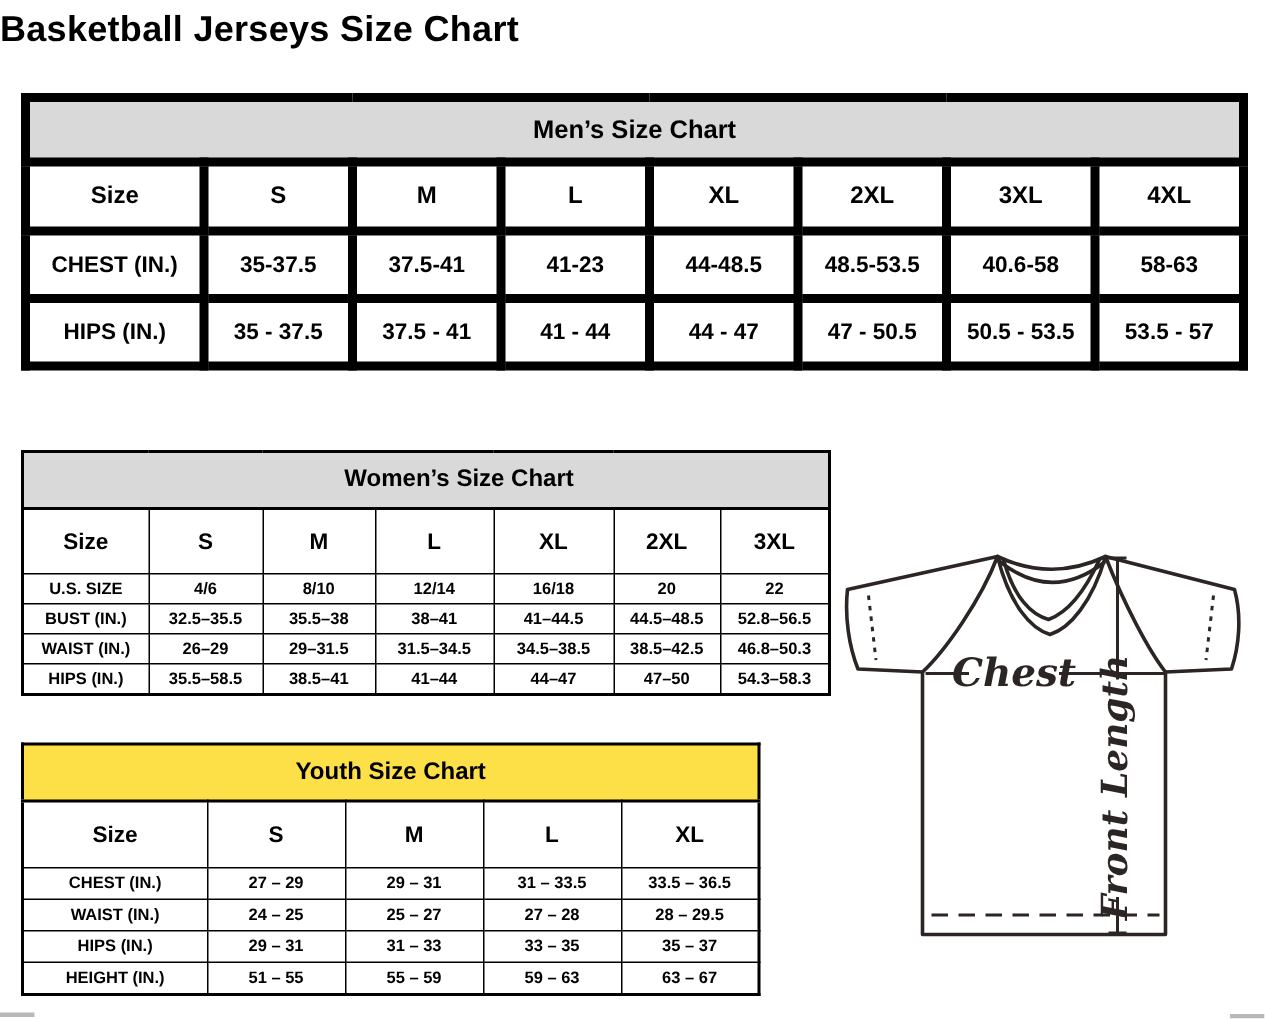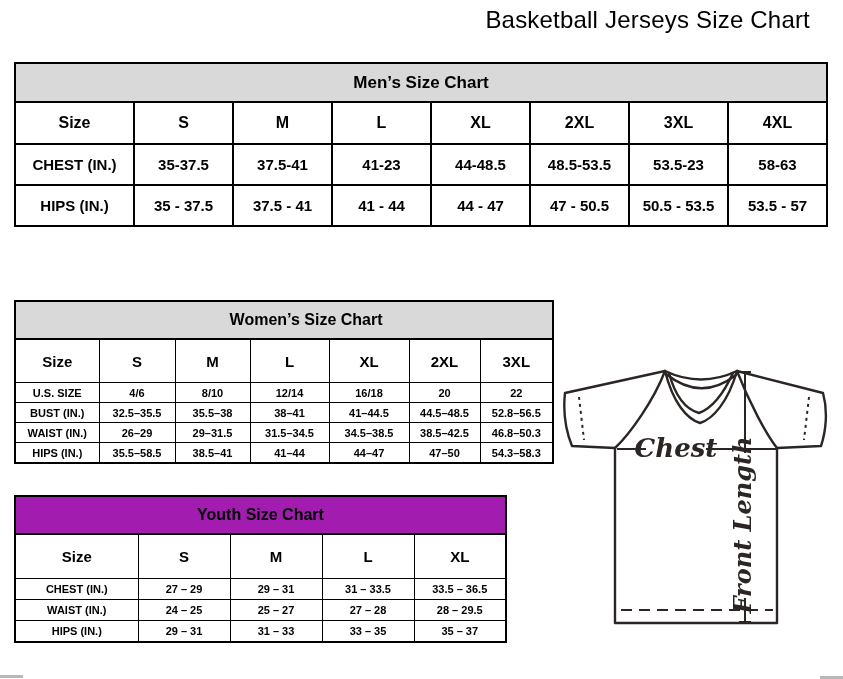--- a/index.html
+++ b/index.html
@@ -3,47 +3,47 @@
 <meta charset="utf-8">
 <style>
   html,body { margin:0; padding:0; }
   body {
     width:843px; height:679px; position:relative; overflow:hidden;
     background:#ffffff; color:#000;
     font-family:"Liberation Sans", sans-serif;
   }
   .page-title {
     position:absolute; left:0; top:6px; width:810px;
-    text-align:right; font-size:24px; font-weight:normal;
+    text-align:left; font-size:24px; font-weight:bold;
     letter-spacing:0.2px;
   }
   table.size-table {
     position:absolute; border-collapse:collapse; table-layout:fixed;
     text-align:center; font-weight:bold; color:#000;
   }
   table.size-table th, table.size-table td { padding:0; vertical-align:middle; }
 
   
   table.mens { left:14px; top:62px; width:812px; }
-  .mens th, .mens td { border:2px solid #000000; }
+  .mens th, .mens td { border:6px solid #000000; }
   .mens .band th { height:37px; font-size:17px; background:#d9d9d9; }
   .mens .hdr th { height:40px; font-size:16px; }
   .mens tbody th, .mens tbody td { height:39px; font-size:15px; }
 
   
   table.womens { left:14px; top:300px; width:538px; border:2px solid #000; }
   .womens th, .womens td { border:1px solid #000; }
   .womens .band th { height:36px; font-size:16px; background:#d9d9d9; border-bottom:2px solid #000;padding-left:44px; }
   .womens .hdr th { height:42px; font-size:15px; }
   .womens tbody th, .womens tbody td { height:19px; font-size:11px;margin-left:28px; }
 
   
   table.youth { left:14px; top:495px; width:491px; border:2px solid #000; }
   .youth th, .youth td { border:1px solid #000; }
-  .youth .band th { height:36px; font-size:16px; background:#a21caf; border-bottom:2px solid #000; }
+  .youth .band th { height:36px; font-size:16px; background:#fde047; border-bottom:2px solid #000; }
   .youth .hdr th { height:43px; font-size:15px; }
   .youth tbody th, .youth tbody td { height:20px; font-size:11px; }
 
   
   .jersey { position:absolute; left:555px; top:358px; width:290px; height:285px; }
   .jline { stroke:#2b2523; fill:none; stroke-width:2.4; stroke-linejoin:round; stroke-linecap:round; }
   .jthin { stroke:#2b2523; fill:none; stroke-width:2; stroke-linecap:butt; }
   .jtext {
     font-family:"DejaVu Serif", serif; font-style:italic; font-weight:bold;
     fill:#2b2523;
@@ -86,21 +86,21 @@
     </tr>
   </thead>
   <tbody>
     <tr>
       <th>CHEST (IN.)</th>
       <td>35-37.5</td>
       <td>37.5-41</td>
       <td>41-23</td>
       <td>44-48.5</td>
       <td>48.5-53.5</td>
-      <td>53.5-23</td>
+      <td>40.6-58</td>
       <td>58-63</td>
     </tr>
     <tr>
       <th>HIPS (IN.)</th>
       <td>35 - 37.5</td>
       <td>37.5 - 41</td>
       <td>41 - 44</td>
       <td>44 - 47</td>
       <td>47 - 50.5</td>
       <td>50.5 - 53.5</td>
@@ -208,20 +208,27 @@
       <td>27 – 28</td>
       <td>28 – 29.5</td>
     </tr>
     <tr>
       <th>HIPS (IN.)</th>
       <td>29 – 31</td>
       <td>31 – 33</td>
       <td>33 – 35</td>
       <td>35 – 37</td>
     </tr>
+    <tr>
+      <th>HEIGHT (IN.)</th>
+      <td>51 – 55</td>
+      <td>55 – 59</td>
+      <td>59 – 63</td>
+      <td>63 – 67</td>
+    </tr>
   </tbody>
 </table>
 
 <div class="jersey">
   <svg width="290" height="285" viewBox="0 0 290 285" xmlns="http://www.w3.org/2000/svg">
 
     <path class="jline" d="M 110,13 L 10,35 C 8,53 11,73 17,88 L 60,90 L 60,265 L 222,265 L 222,90 L 266,88 C 271,73 273,53 268,35 L 182,13 Q 146,30 110,13"></path>
 
     <path class="jline" d="M 110,13 C 99,42 75,76 60,90"></path>
     <path class="jline" d="M 182,13 C 194,44 211,76 222,90"></path>

